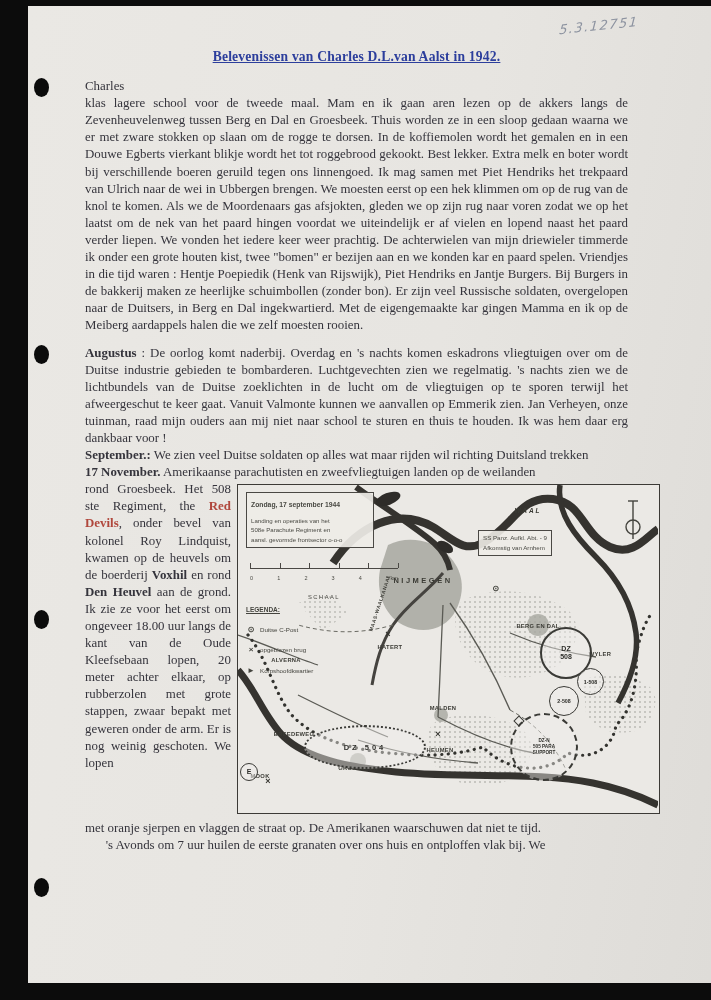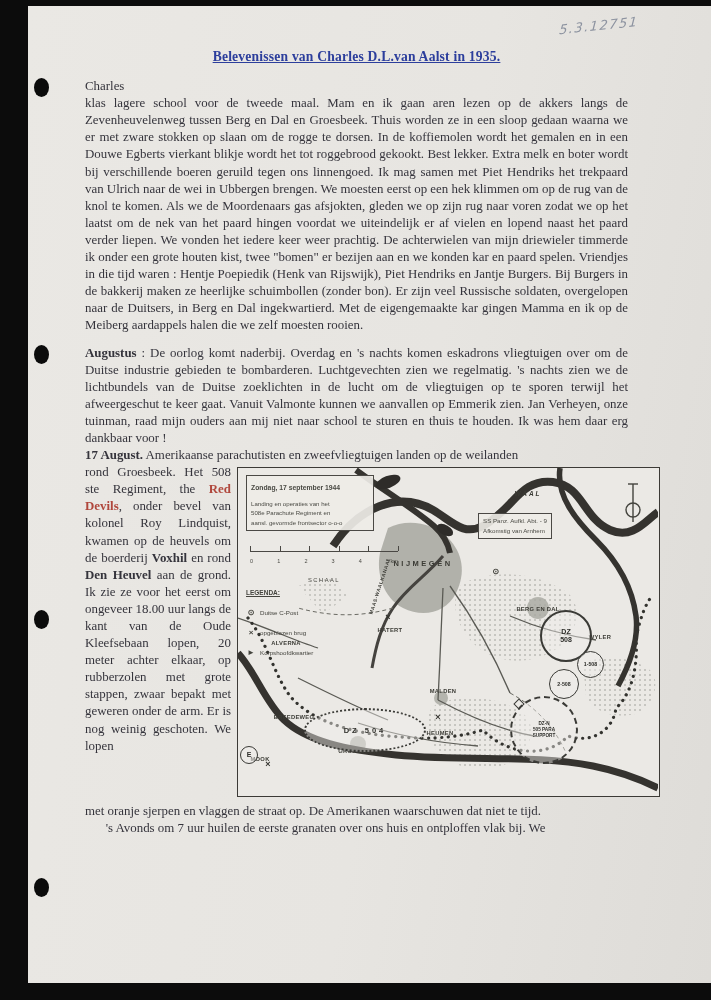--- a/index.html
+++ b/index.html
@@ -108,30 +108,31 @@
 
 <div class="paper">
   <div class="hole" style="top:72px"></div>
   <div class="hole" style="top:339px"></div>
   <div class="hole" style="top:604px"></div>
   <div class="hole" style="top:872px"></div>
 
   <div class="annotation">5.3.12751</div>
 
   <div class="content">
-    <h1 class="doc-title">Belevenissen van Charles D.L.van Aalst in 1935.</h1>
+    <h1 class="doc-title">Belevenissen van Charles D.L.van Aalst in 1942.</h1>
 
     <p class="vijfde body">Charles</p>
 
     <p class="body">klas lagere school voor de tweede maal. Mam en ik gaan aren lezen op de akkers langs de Zevenheuvelenweg tussen Berg en Dal en Groesbeek.    Thuis worden ze in een sloop gedaan waarna we er met zware stokken op slaan om de rogge te dorsen. In de koffiemolen wordt het gemalen en in een Douwe Egberts vierkant blikje wordt het tot roggebrood gekookt. Best lekker. Extra melk en boter wordt bij verschillende boeren geruild tegen ons linnengoed. Ik mag samen met Piet Hendriks het trekpaard van Ulrich naar de wei in Ubbergen brengen.   We moesten eerst op een hek klimmen om op de rug van de knol te komen. Als we de Moordenaars gas afsjokten, gleden we op zijn rug naar voren zodat we op het laatst om de nek van het paard hingen voordat we uiteindelijk er af vielen en lopend naast het paard verder liepen. We vonden het iedere keer weer prachtig. De achterwielen van mijn driewieler timmerde ik onder een grote houten kist, twee "bomen" er bezijen aan en we konden kar en paard spelen. Vriendjes in die tijd waren : Hentje Poepiedik (Henk van Rijswijk), Piet Hendriks en Jantje Burgers. Bij Burgers in de bakkerij maken ze heerlijke schuimbollen (zonder bon).   Er zijn veel Russische soldaten, overgelopen naar de Duitsers, in Berg en Dal ingekwartierd. Met de eigengemaakte kar gingen Mamma en ik op de Meiberg aardappels halen die we zelf moesten rooien.</p>
 
     <p class="body gap"><span class="lbl">Augustus</span><span> : De oorlog komt naderbij.  Overdag en 's nachts komen eskadrons vliegtuigen over om de Duitse industrie gebieden te bombarderen. Luchtgevechten zien we regelmatig. 's nachts zien we de lichtbundels van de Duitse zoeklichten in de lucht om de vliegtuigen op te sporen terwijl het afweergeschut te keer gaat. Vanuit Valmonte kunnen we aanvallen op Emmerik zien.  Jan Verheyen, onze tuinman, raad mijn ouders aan mij niet naar school te sturen en thuis te houden. Ik was hem daar erg dankbaar voor !</span></p>
 
-
-    <p class="body"><span class="lbl">17 August.</span><span> Amerikaanse parachutisten en zweefvliegtuigen landen op de weilanden</span></p>
+    <p class="body"><span class="lbl">September.:</span><span> We zien veel Duitse soldaten op alles wat maar rijden wil richting Duitsland trekken</span></p>
+
+    <p class="body"><span class="lbl">17 November.</span><span> Amerikaanse parachutisten en zweefvliegtuigen landen op de weilanden</span></p>
 
     <div class="mapbox">
       <svg width="420" height="327" viewBox="0 0 420 327">
         <defs>
           <pattern id="dots" width="5" height="5" patternUnits="userSpaceOnUse">
             <circle cx="2" cy="2" r="0.8" fill="#8a8a83"></circle>
           </pattern>
         </defs>
 
         <path d="M 225,115 C 260,100 300,105 330,125 C 345,140 340,165 320,180 C 290,200 255,195 235,175 C 218,158 210,130 225,115 Z" fill="url(#dots)" opacity=".85"></path>

